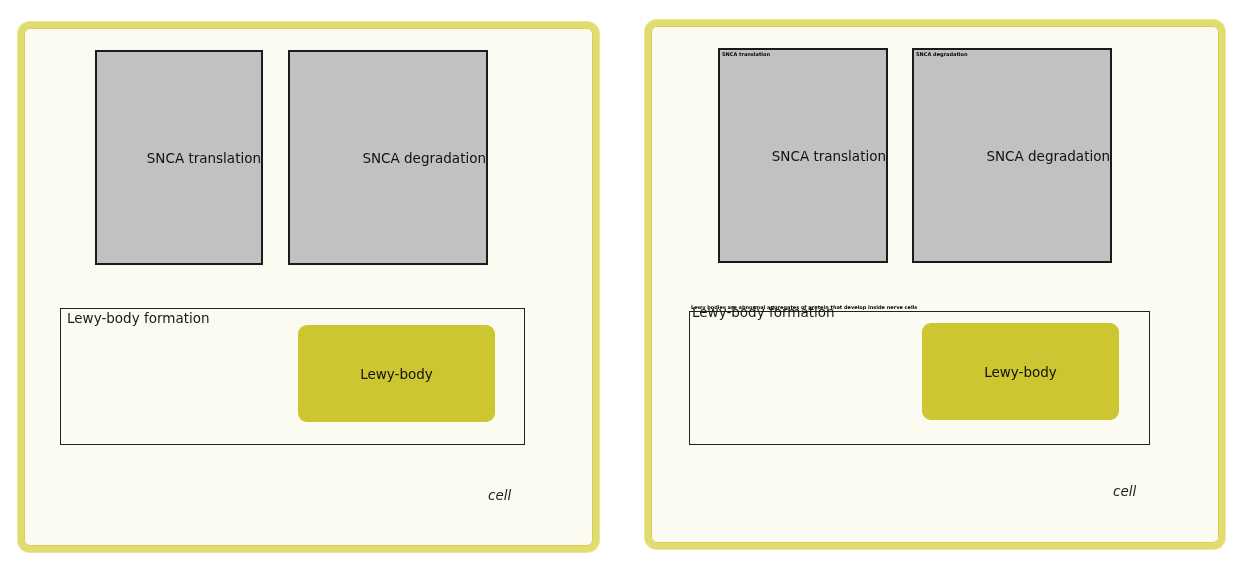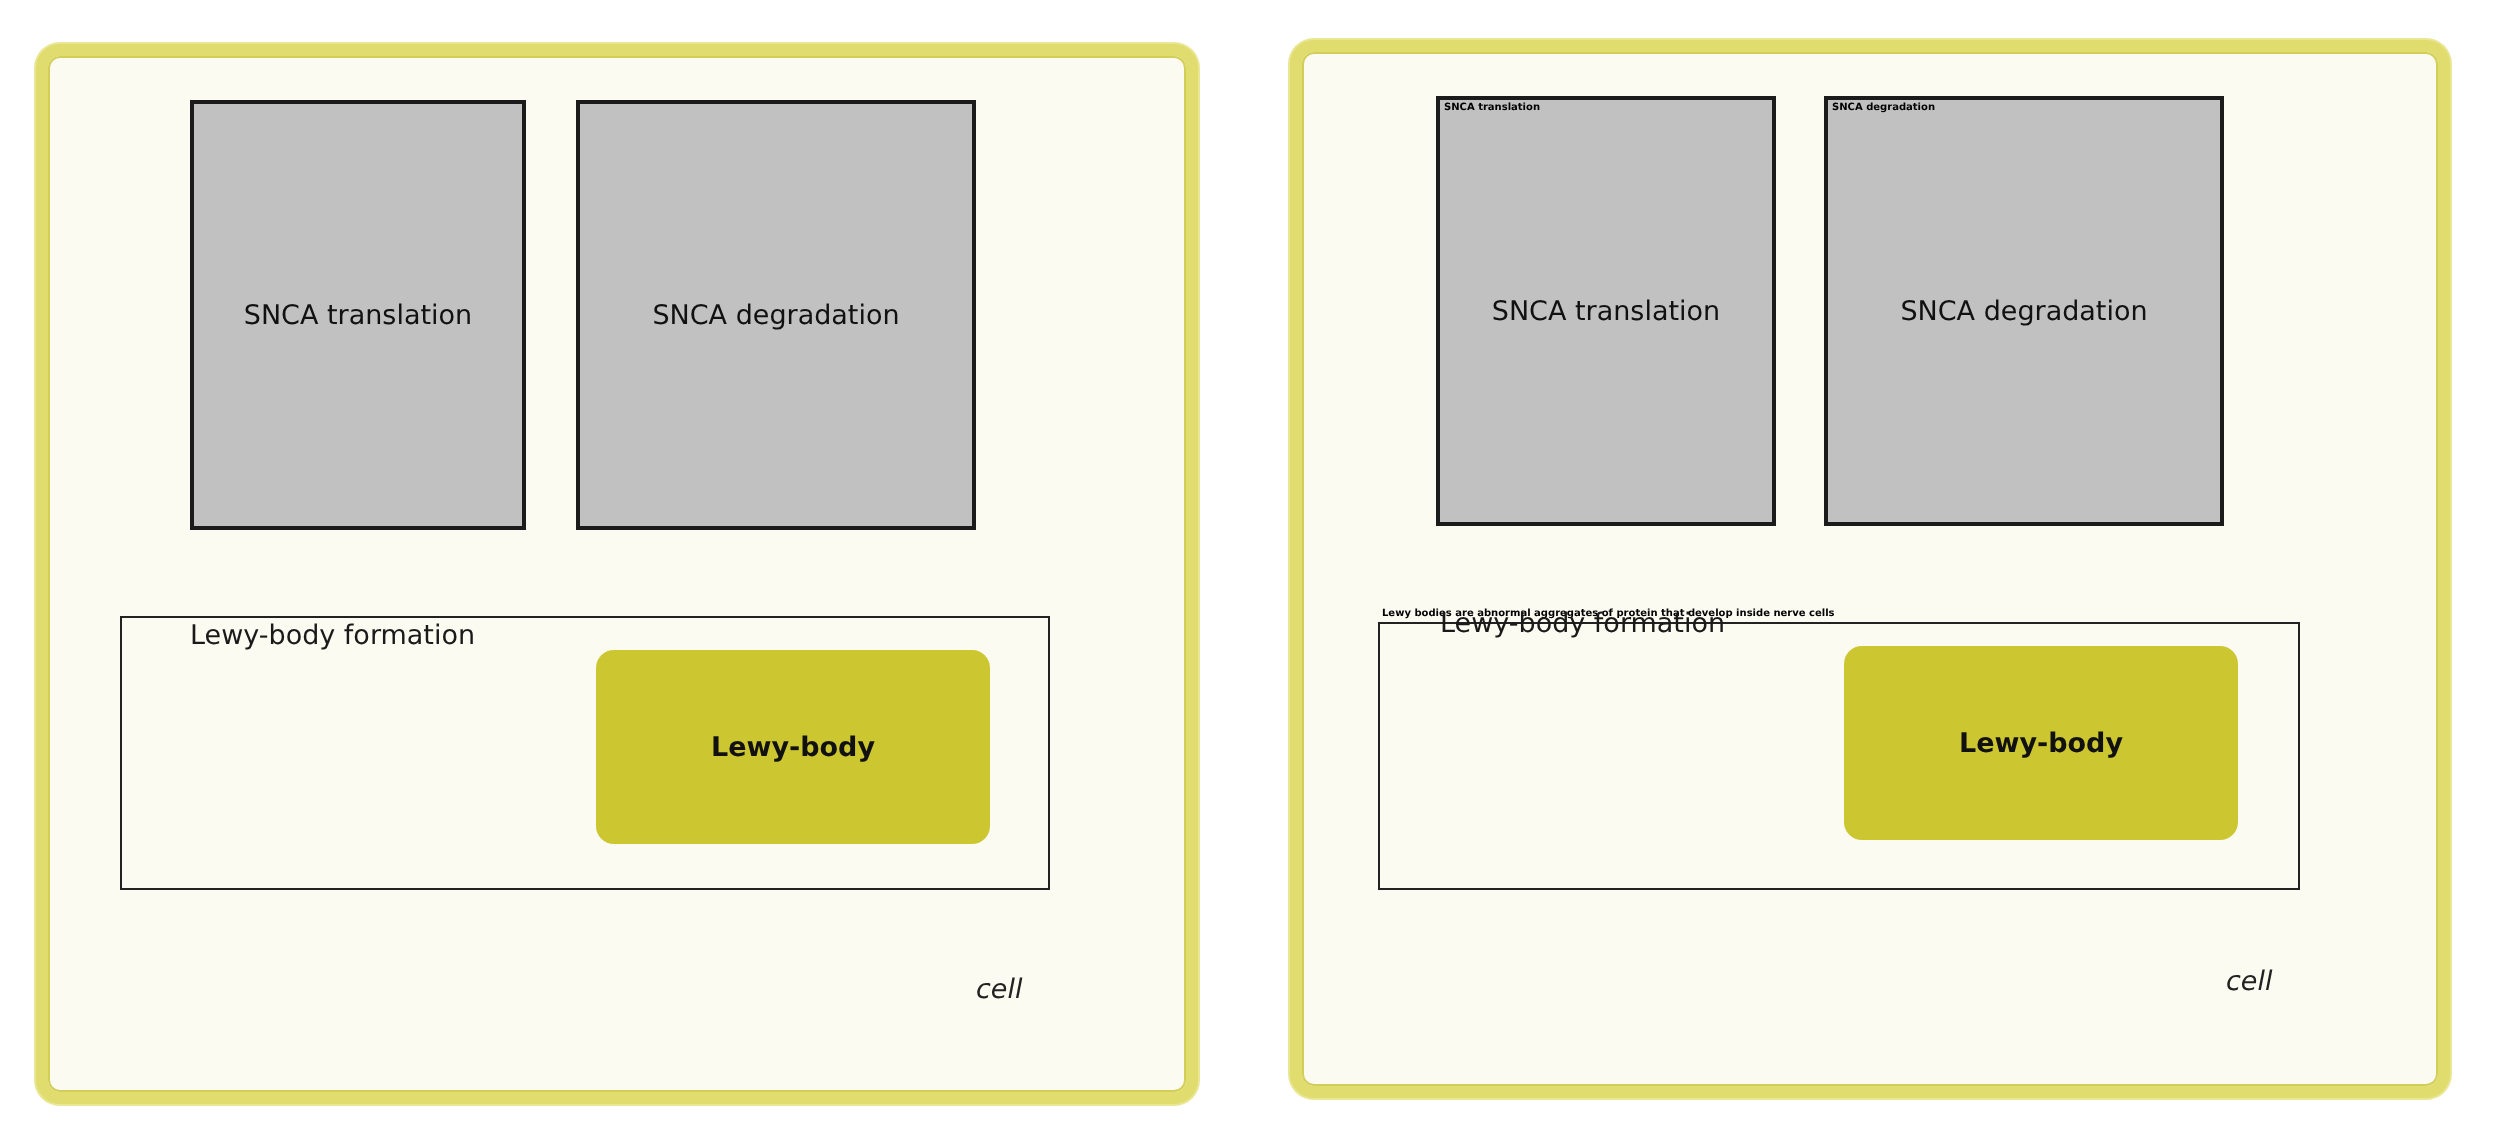--- a/index.html
+++ b/index.html
@@ -26,53 +26,51 @@
   #panel-left  { left: 18px;  top: 22px; width: 581px; height: 530px; }
   #panel-right { left: 645px; top: 20px; width: 580px; height: 529px; }
 
   .process-box {
     position: absolute;
     background: #c1c1c1;
     border: 2px solid #1b1b1b;
     box-sizing: border-box;
     display: flex;
     align-items: center;
-    justify-content: center;
+    justify-content: flex-end;
     font-size: 13.5px;
     color: #111111;
   }
   .pathway-box {
     position: absolute;
     border: 1.5px solid #222222;
     box-sizing: border-box;
     background: transparent;
   }
   .pathway-label {
     position: absolute;
     left: 6px;
     top: 1px;
     font-size: 13.5px;
     white-space: nowrap;
     color: #1a1a1a;
-    margin-left: 28px;
   }
   .pathway-label.straddle {
     left: 2px;
     top: -8px;
   }
   .lewy-box {
     position: absolute;
     background: #ccc631;
     border-radius: 9px;
     display: flex;
     align-items: center;
     justify-content: center;
     font-size: 13.5px;
     color: #111111;
-    font-weight: bold;
   }
   .cell-label {
     position: absolute;
     font-size: 13.5px;
     color: #222222;
     font-style: italic;
   }
   .tiny-overlay {
     position: absolute;
     font-size: 5px;

